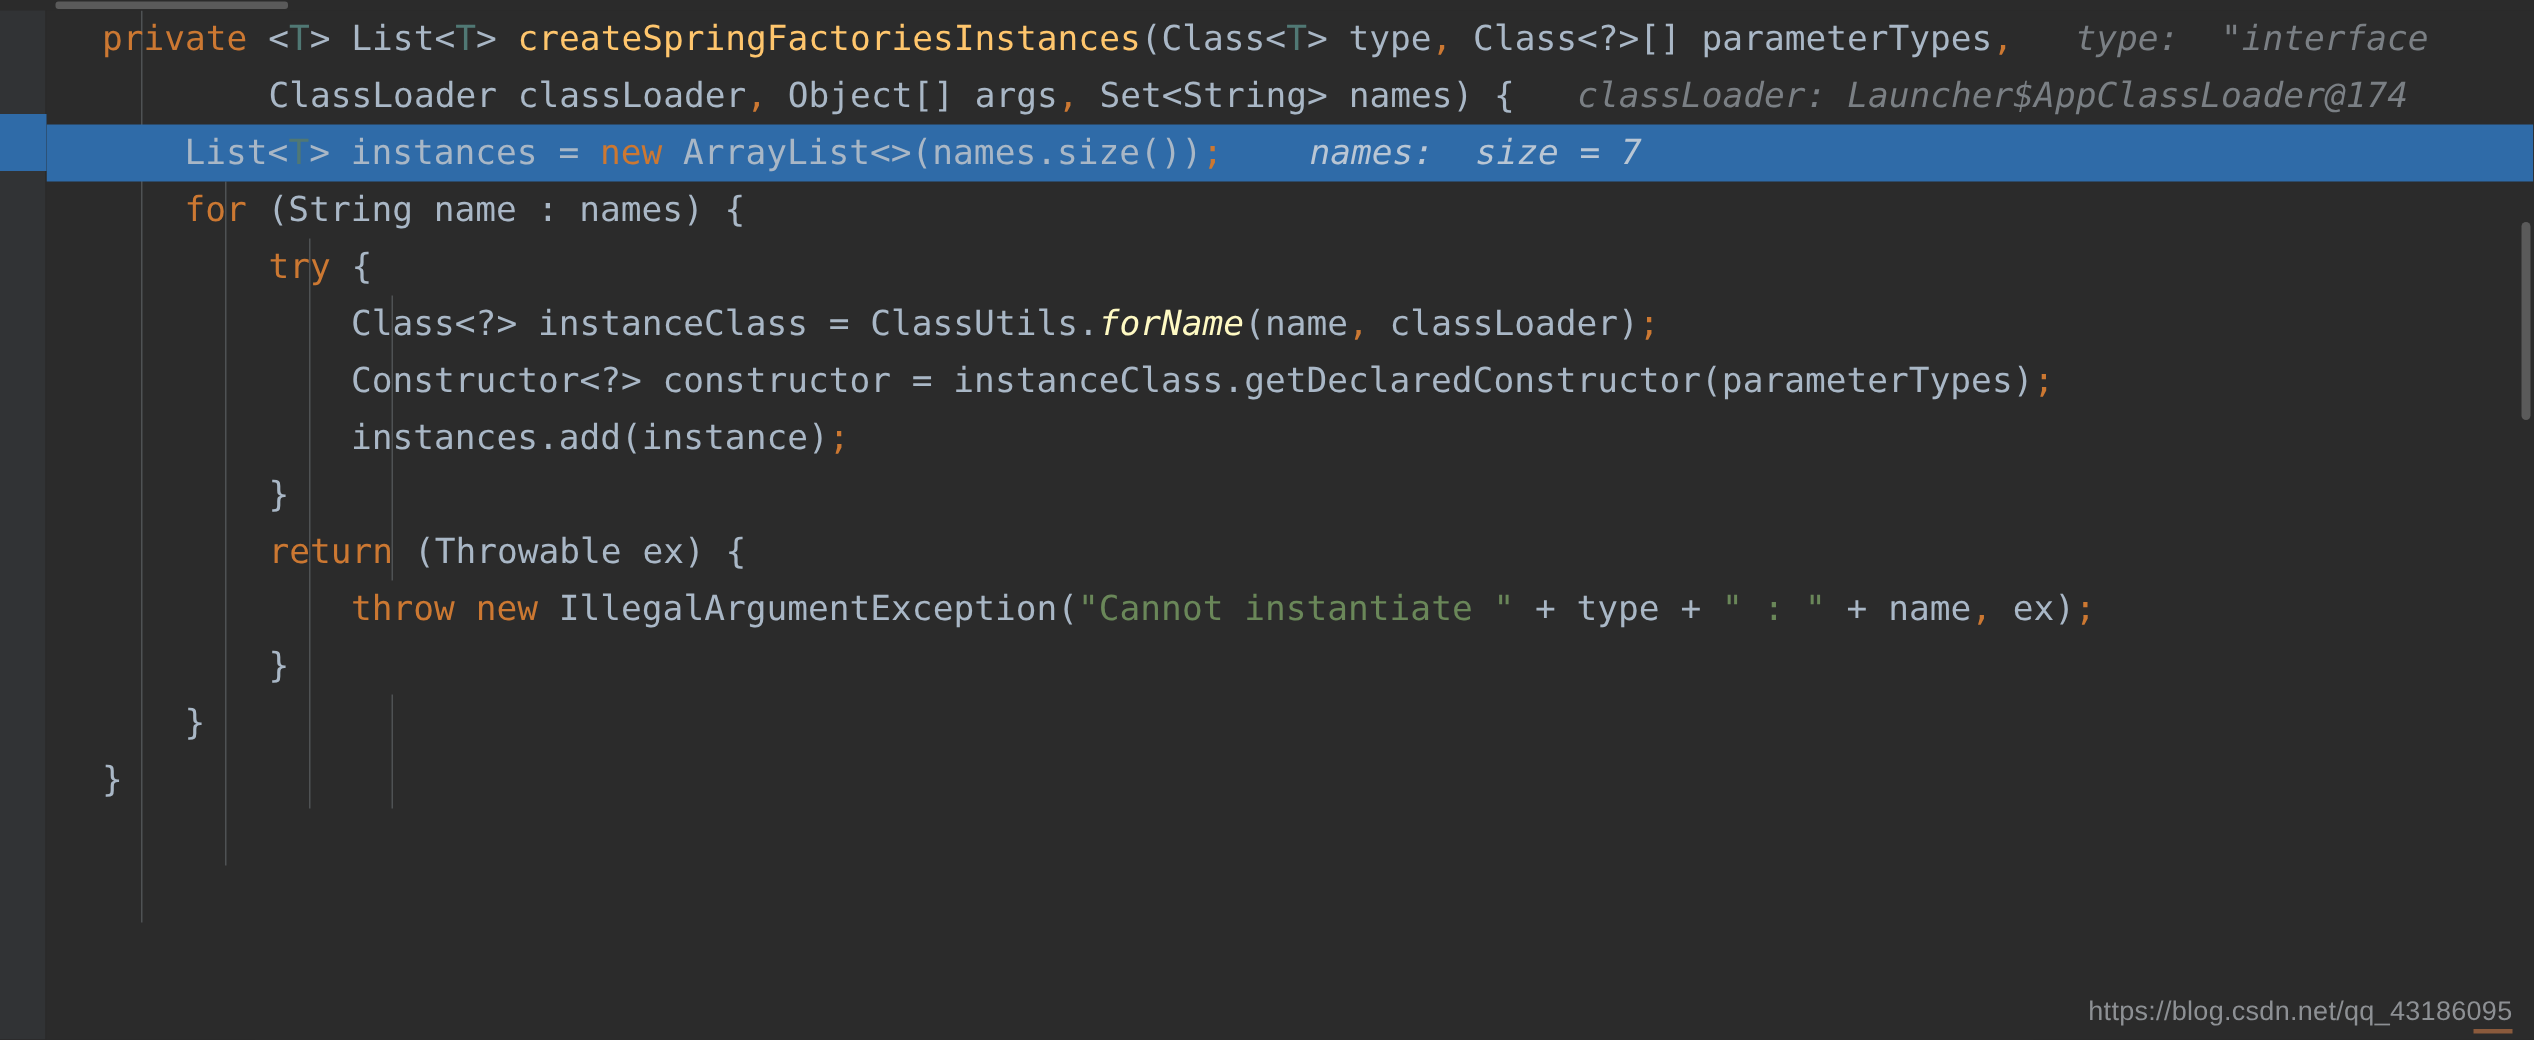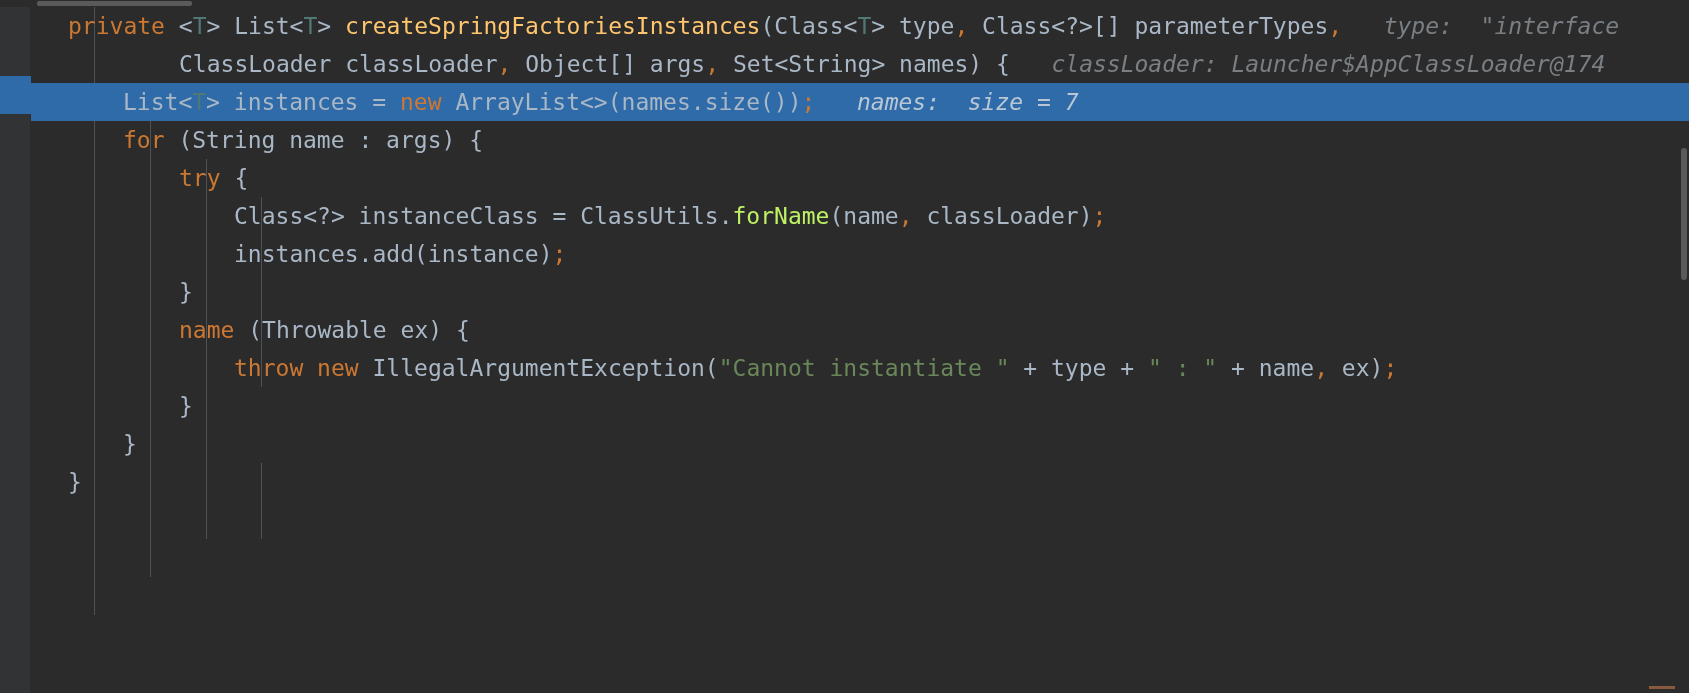--- a/index.html
+++ b/index.html
@@ -119,28 +119,28 @@
   .guide {
     position: absolute;
     width: 1px;
     background: #4f5254;
   }
 
   
   .kw       { color: #cc7832; }          
   .ident    { color: #a9b7c6; }
   .method   { color: #ffc66d; }          
-  .static-m { color: #bef264; }  
+  .static-m { color: #fef9c3; font-style: italic; }  
   .typaram  { color: #507874; }          
   .str      { color: #6a8759; }          
   .punc     { color: #a9b7c6; }
   .comma    { color: #cc7832; }
   .semi     { color: #cc7832; }
   .hint     { color: #7a7f84; font-style: italic; }  
-  .hint-on-sel { color: #b9c6d4; font-style: italic; }
+  .hint-on-sel { color: #b9c6d4; font-style: italic; margin-left: 16px; }
 
   
   .watermark {
     position: absolute;
     right: 14px;
     bottom: 8px;
     font-family: "Liberation Sans", sans-serif;
     font-size: 18px;
     color: #8d9094;
     letter-spacing: 0.2px;
@@ -173,31 +173,33 @@
         <div class="guide" style="left: 63px; top: 0px; height: 608px;"></div>
         <div class="guide" style="left: 119px; top: 114px; height: 456px;"></div>
         <div class="guide" style="left: 175px; top: 152px; height: 380px;"></div>
         <div class="guide" style="left: 230px; top: 190px; height: 190px;"></div>
         <div class="guide" style="left: 230px; top: 456px; height: 76px;"></div>
       </div>
     <div id="code-lines">
         <div class="line"><span class="indent" style="width: 37px;"></span><span class="kw">private</span><span class="punc"> </span><span class="punc">&lt;</span><span class="typaram">T</span><span class="punc">&gt; </span><span class="ident">List</span><span class="punc">&lt;</span><span class="typaram">T</span><span class="punc">&gt; </span><span class="method">createSpringFactoriesInstances</span><span class="punc">(</span><span class="ident">Class</span><span class="punc">&lt;</span><span class="typaram">T</span><span class="ident">&gt; type</span><span class="comma">,</span><span class="ident"> Class&lt;?&gt;[] parameterTypes</span><span class="comma">,</span><span class="punc">   </span><span class="hint">type:  "interface</span></div>
         <div class="line"><span class="indent" style="width: 148px;"></span><span class="ident">ClassLoader classLoader</span><span class="comma">,</span><span class="ident"> Object[] args</span><span class="comma">,</span><span class="ident"> Set&lt;String&gt; names) {</span><span class="punc">   </span><span class="hint">classLoader: Launcher$AppClassLoader@174</span></div>
         <div class="line current"><span class="indent" style="width: 92px;"></span><span class="ident">List</span><span class="punc">&lt;</span><span class="typaram">T</span><span class="ident">&gt; instances = </span><span class="kw">new</span><span class="ident"> ArrayList&lt;&gt;(names.size())</span><span class="semi">;</span><span class="punc">   </span><span class="hint-on-sel">names:  size = 7</span></div>
-        <div class="line"><span class="indent" style="width: 92px;"></span><span class="kw">for</span><span class="ident"> (String name : args) {</span></div>
+        <div class="line"><span class="indent" style="width: 92px;"></span><span class="kw">for</span><span class="ident"> (String name : names) {</span></div>
         <div class="line"><span class="indent" style="width: 148px;"></span><span class="kw">try</span><span class="ident"> {</span></div>
         <div class="line"><span class="indent" style="width: 203px;"></span><span class="ident">Class&lt;?&gt; instanceClass = ClassUtils.</span><span class="static-m">forName</span><span class="ident">(name</span><span class="comma">,</span><span class="ident"> classLoader)</span><span class="semi">;</span></div>
+        <div class="line"><span class="indent" style="width: 203px;"></span><span class="ident">Constructor&lt;?&gt; constructor = instanceClass.getDeclaredConstructor(parameterTypes)</span><span class="semi">;</span></div>
         <div class="line"><span class="indent" style="width: 203px;"></span><span class="ident">instances.add(instance)</span><span class="semi">;</span></div>
         <div class="line"><span class="indent" style="width: 148px;"></span><span class="ident">}</span></div>
-        <div class="line"><span class="indent" style="width: 148px;"></span><span class="kw">name</span><span class="ident"> (Throwable ex) {</span></div>
+        <div class="line"><span class="indent" style="width: 148px;"></span><span class="kw">return</span><span class="ident"> (Throwable ex) {</span></div>
         <div class="line"><span class="indent" style="width: 203px;"></span><span class="kw">throw</span><span class="punc"> </span><span class="kw">new</span><span class="ident"> IllegalArgumentException(</span><span class="str">"Cannot instantiate "</span><span class="ident"> + type + </span><span class="str">" : "</span><span class="ident"> + name</span><span class="comma">,</span><span class="ident"> ex)</span><span class="semi">;</span></div>
         <div class="line"><span class="indent" style="width: 148px;"></span><span class="ident">}</span></div>
         <div class="line"><span class="indent" style="width: 92px;"></span><span class="ident">}</span></div>
         <div class="line"><span class="indent" style="width: 37px;"></span><span class="ident">}</span></div>
       </div>
   </div>
 
   <div class="v-scroll-track">
     <div class="v-scroll-thumb"></div>
   </div>
 
+  <div class="watermark">https://blog.csdn.net/qq_43186095</div>
   <div class="watermark-underline"></div>
 </div>
 
 </body></html>

